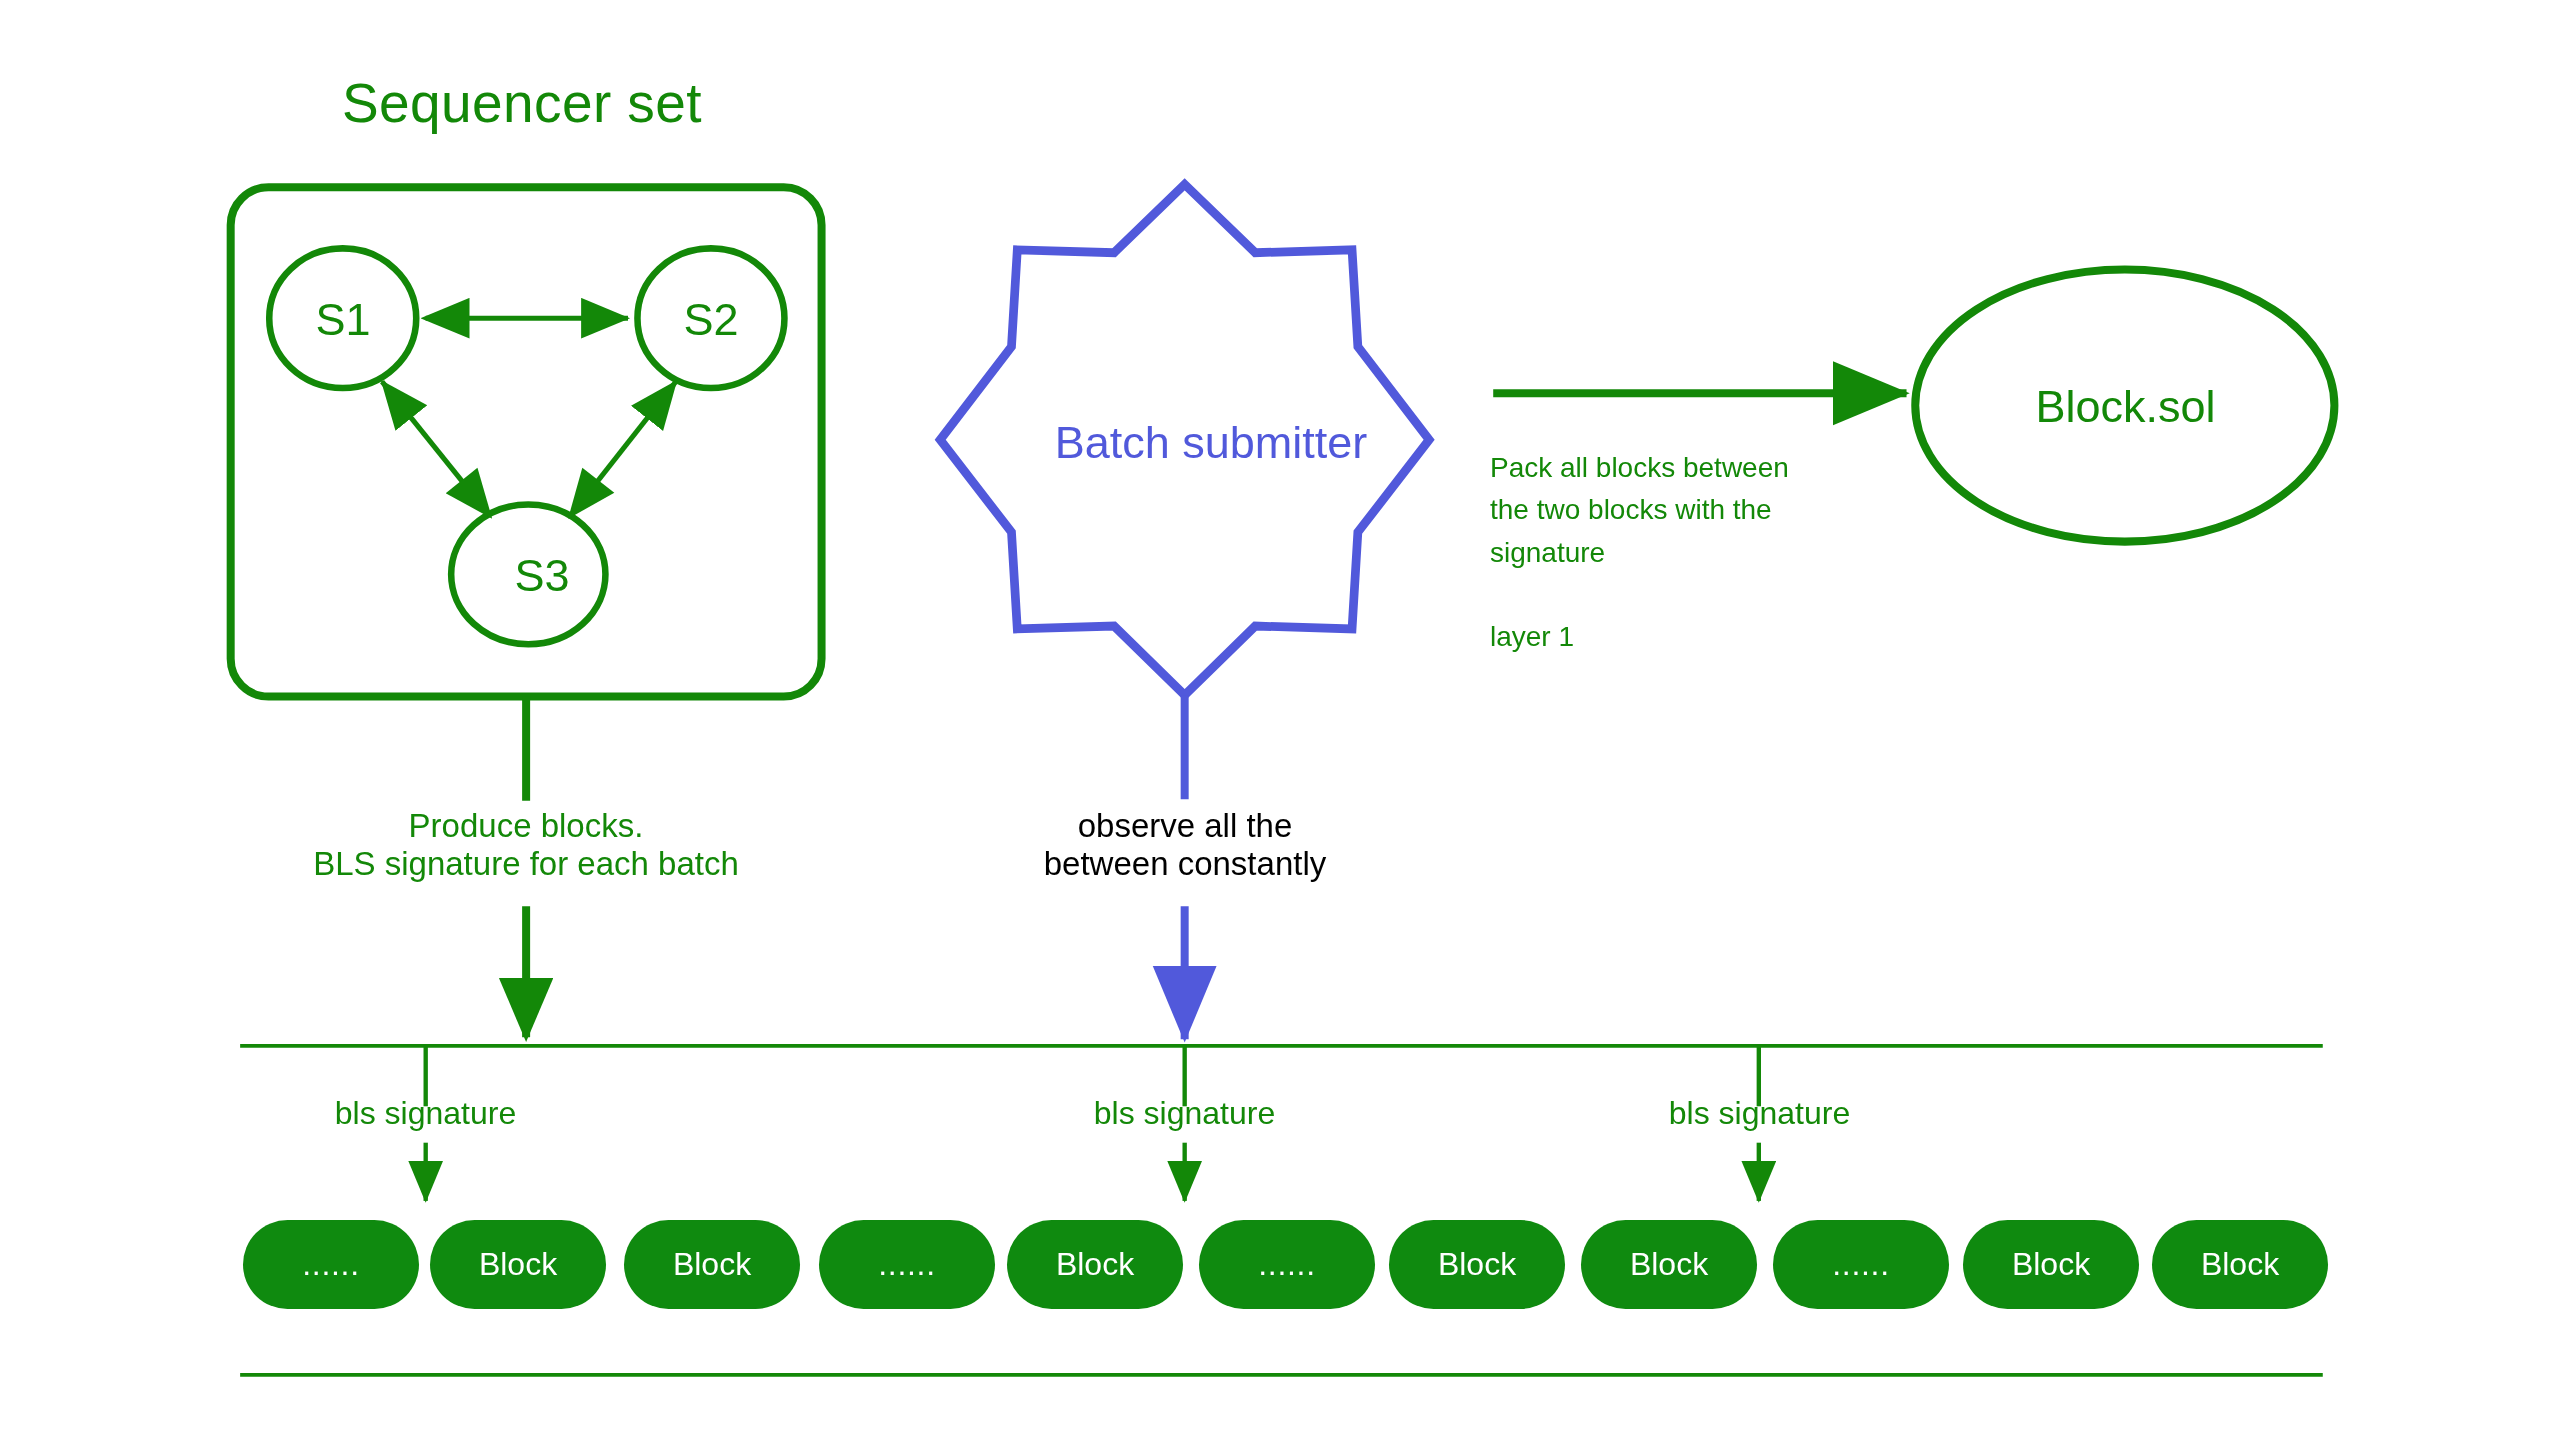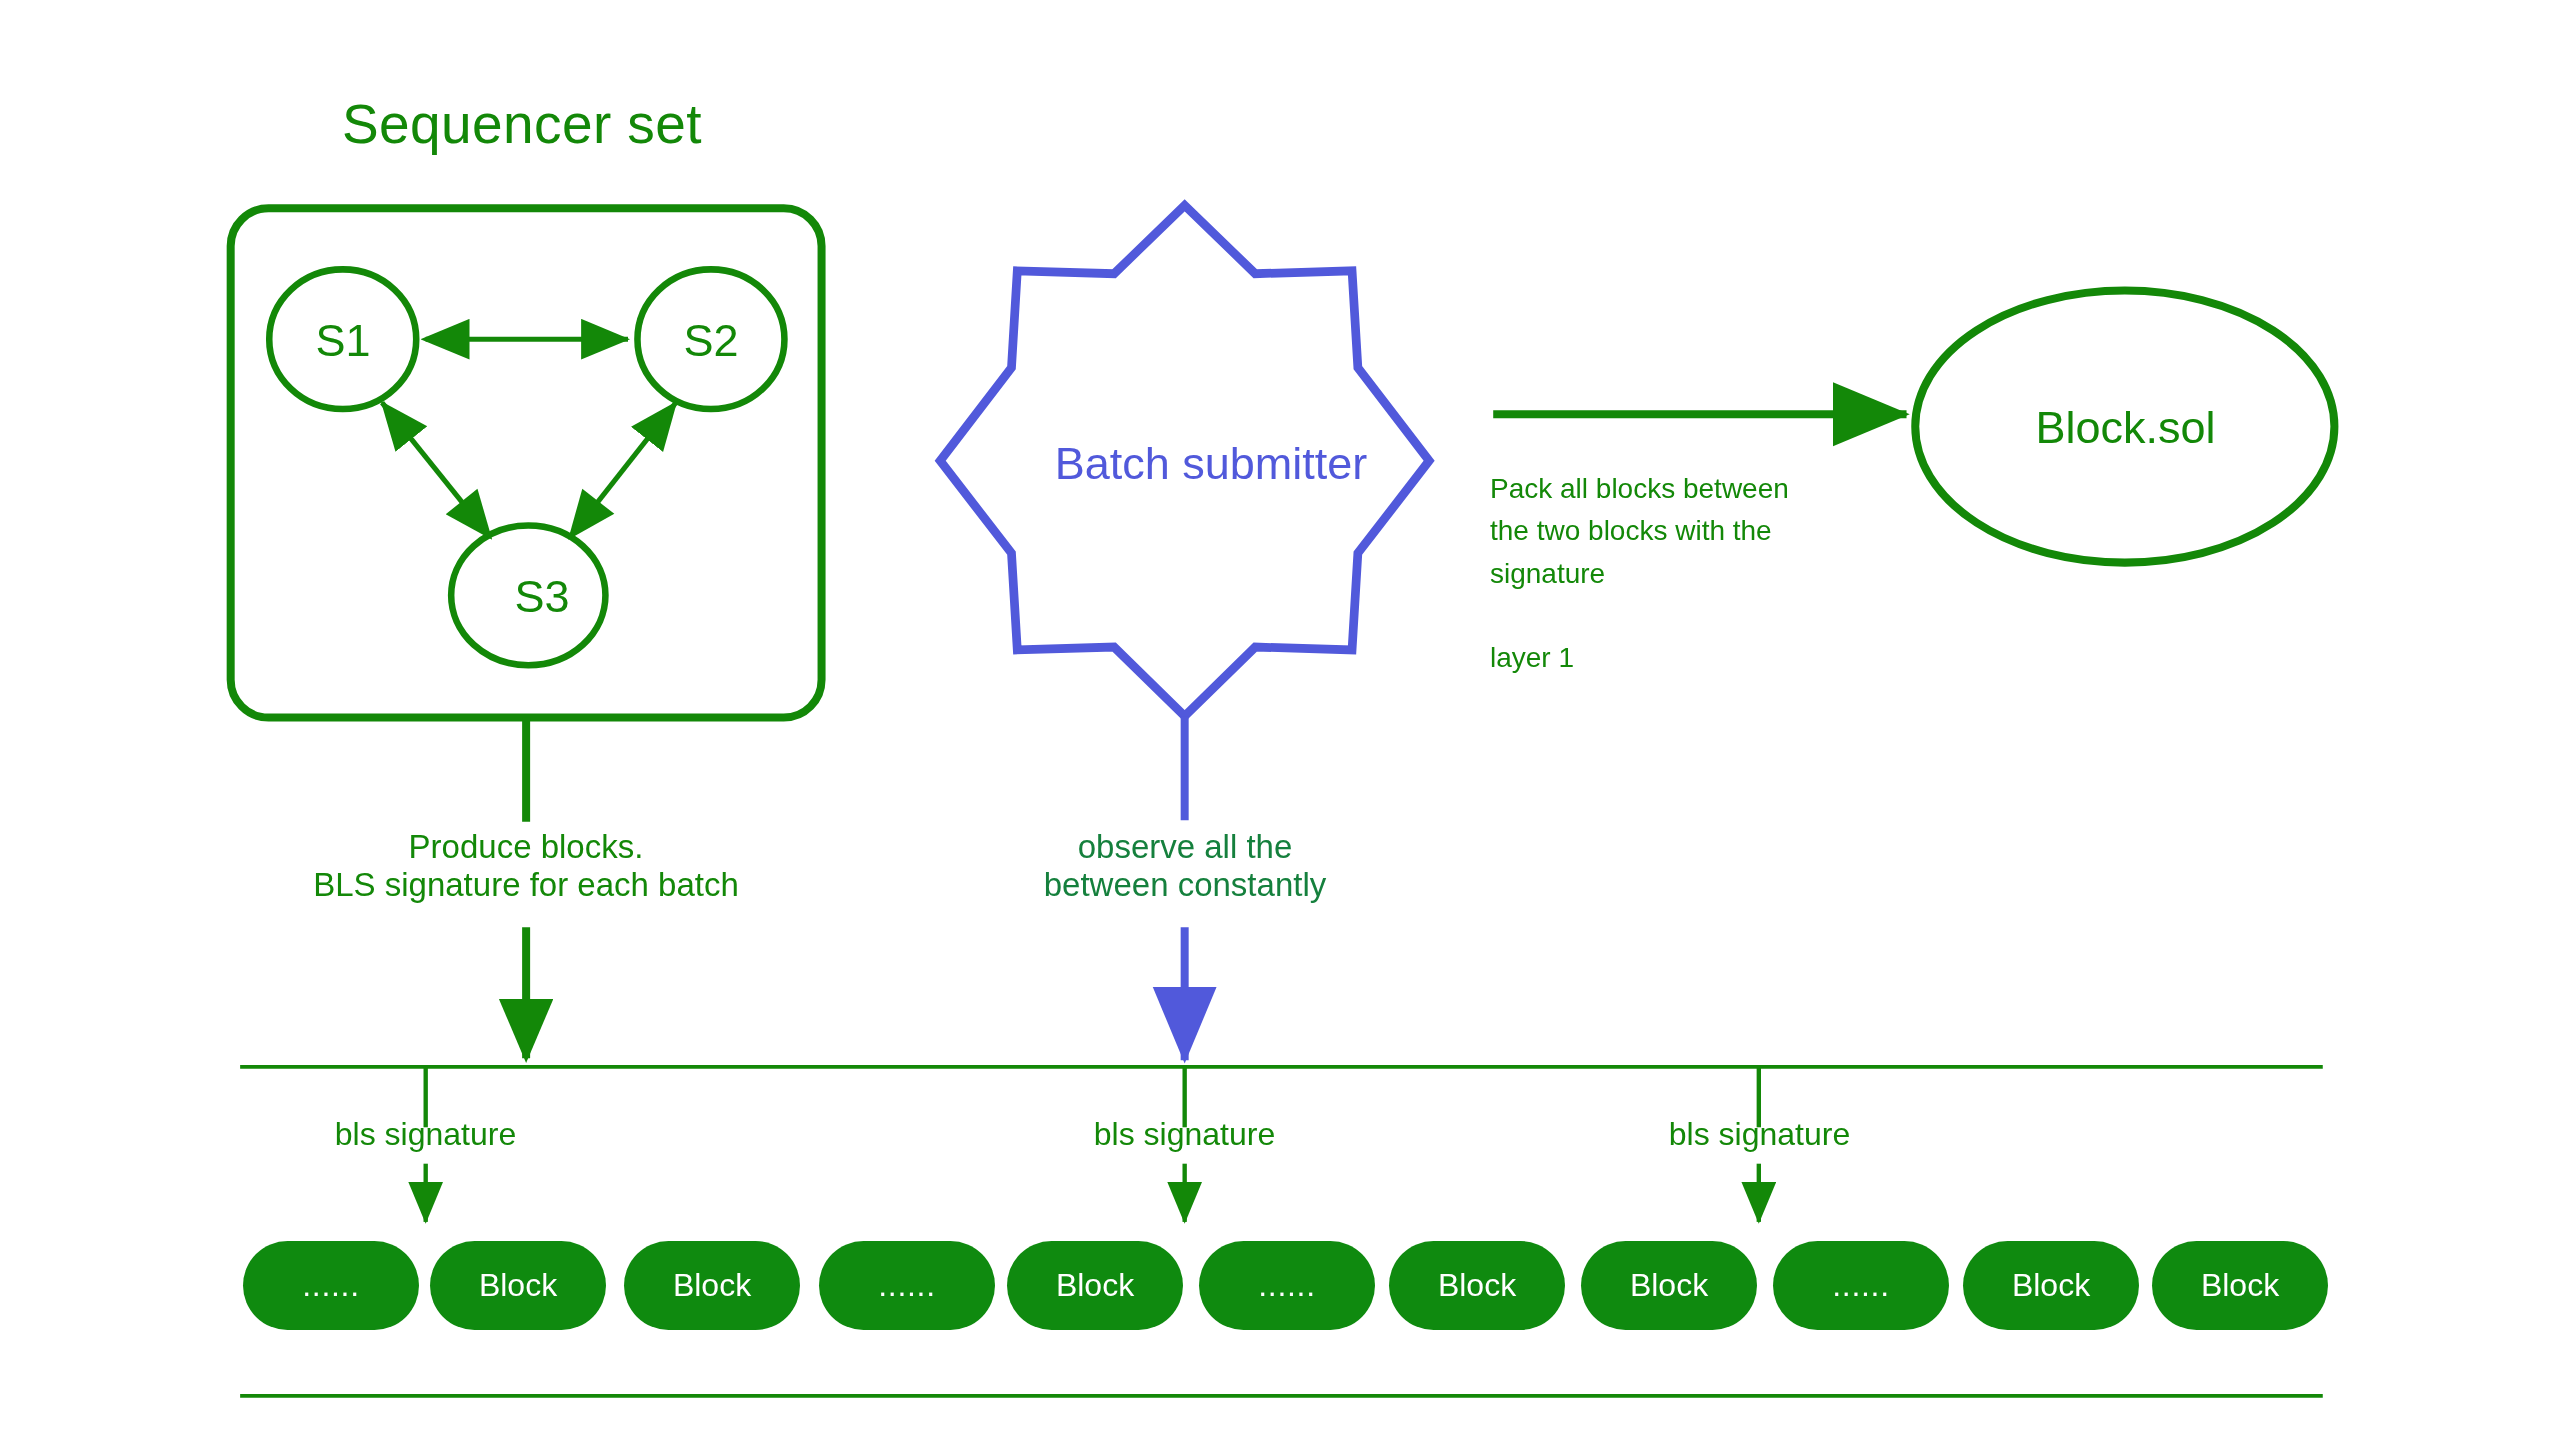--- a/index.html
+++ b/index.html
@@ -10,21 +10,20 @@
   }
   body {
     font-family: "Liberation Sans", sans-serif;
   }
   #canvas {
     position: relative;
     width: 2576px;
     height: 1378px;
     background: #ffffff;
     overflow: hidden;
-    margin-top: 21px;
   }
   #vector-layer {
     position: absolute;
     left: 0;
     top: 0;
     width: 2576px;
     height: 1450px;
   }
   .txt {
     position: absolute;
@@ -51,21 +50,21 @@
     color: #138808;
     font-size: 45px;
     text-align: center;
   }
   .caption-green {
     color: #138808;
     font-size: 33px;
     text-align: center;
   }
   .caption-blue {
-    color: #15803d;
+    color: #000000;
     font-size: 33px;
     text-align: center;
   }
   .side-note {
     color: #138808;
     font-size: 28px;
     text-align: right;
   }
   .sig-label {
     color: #138808;

